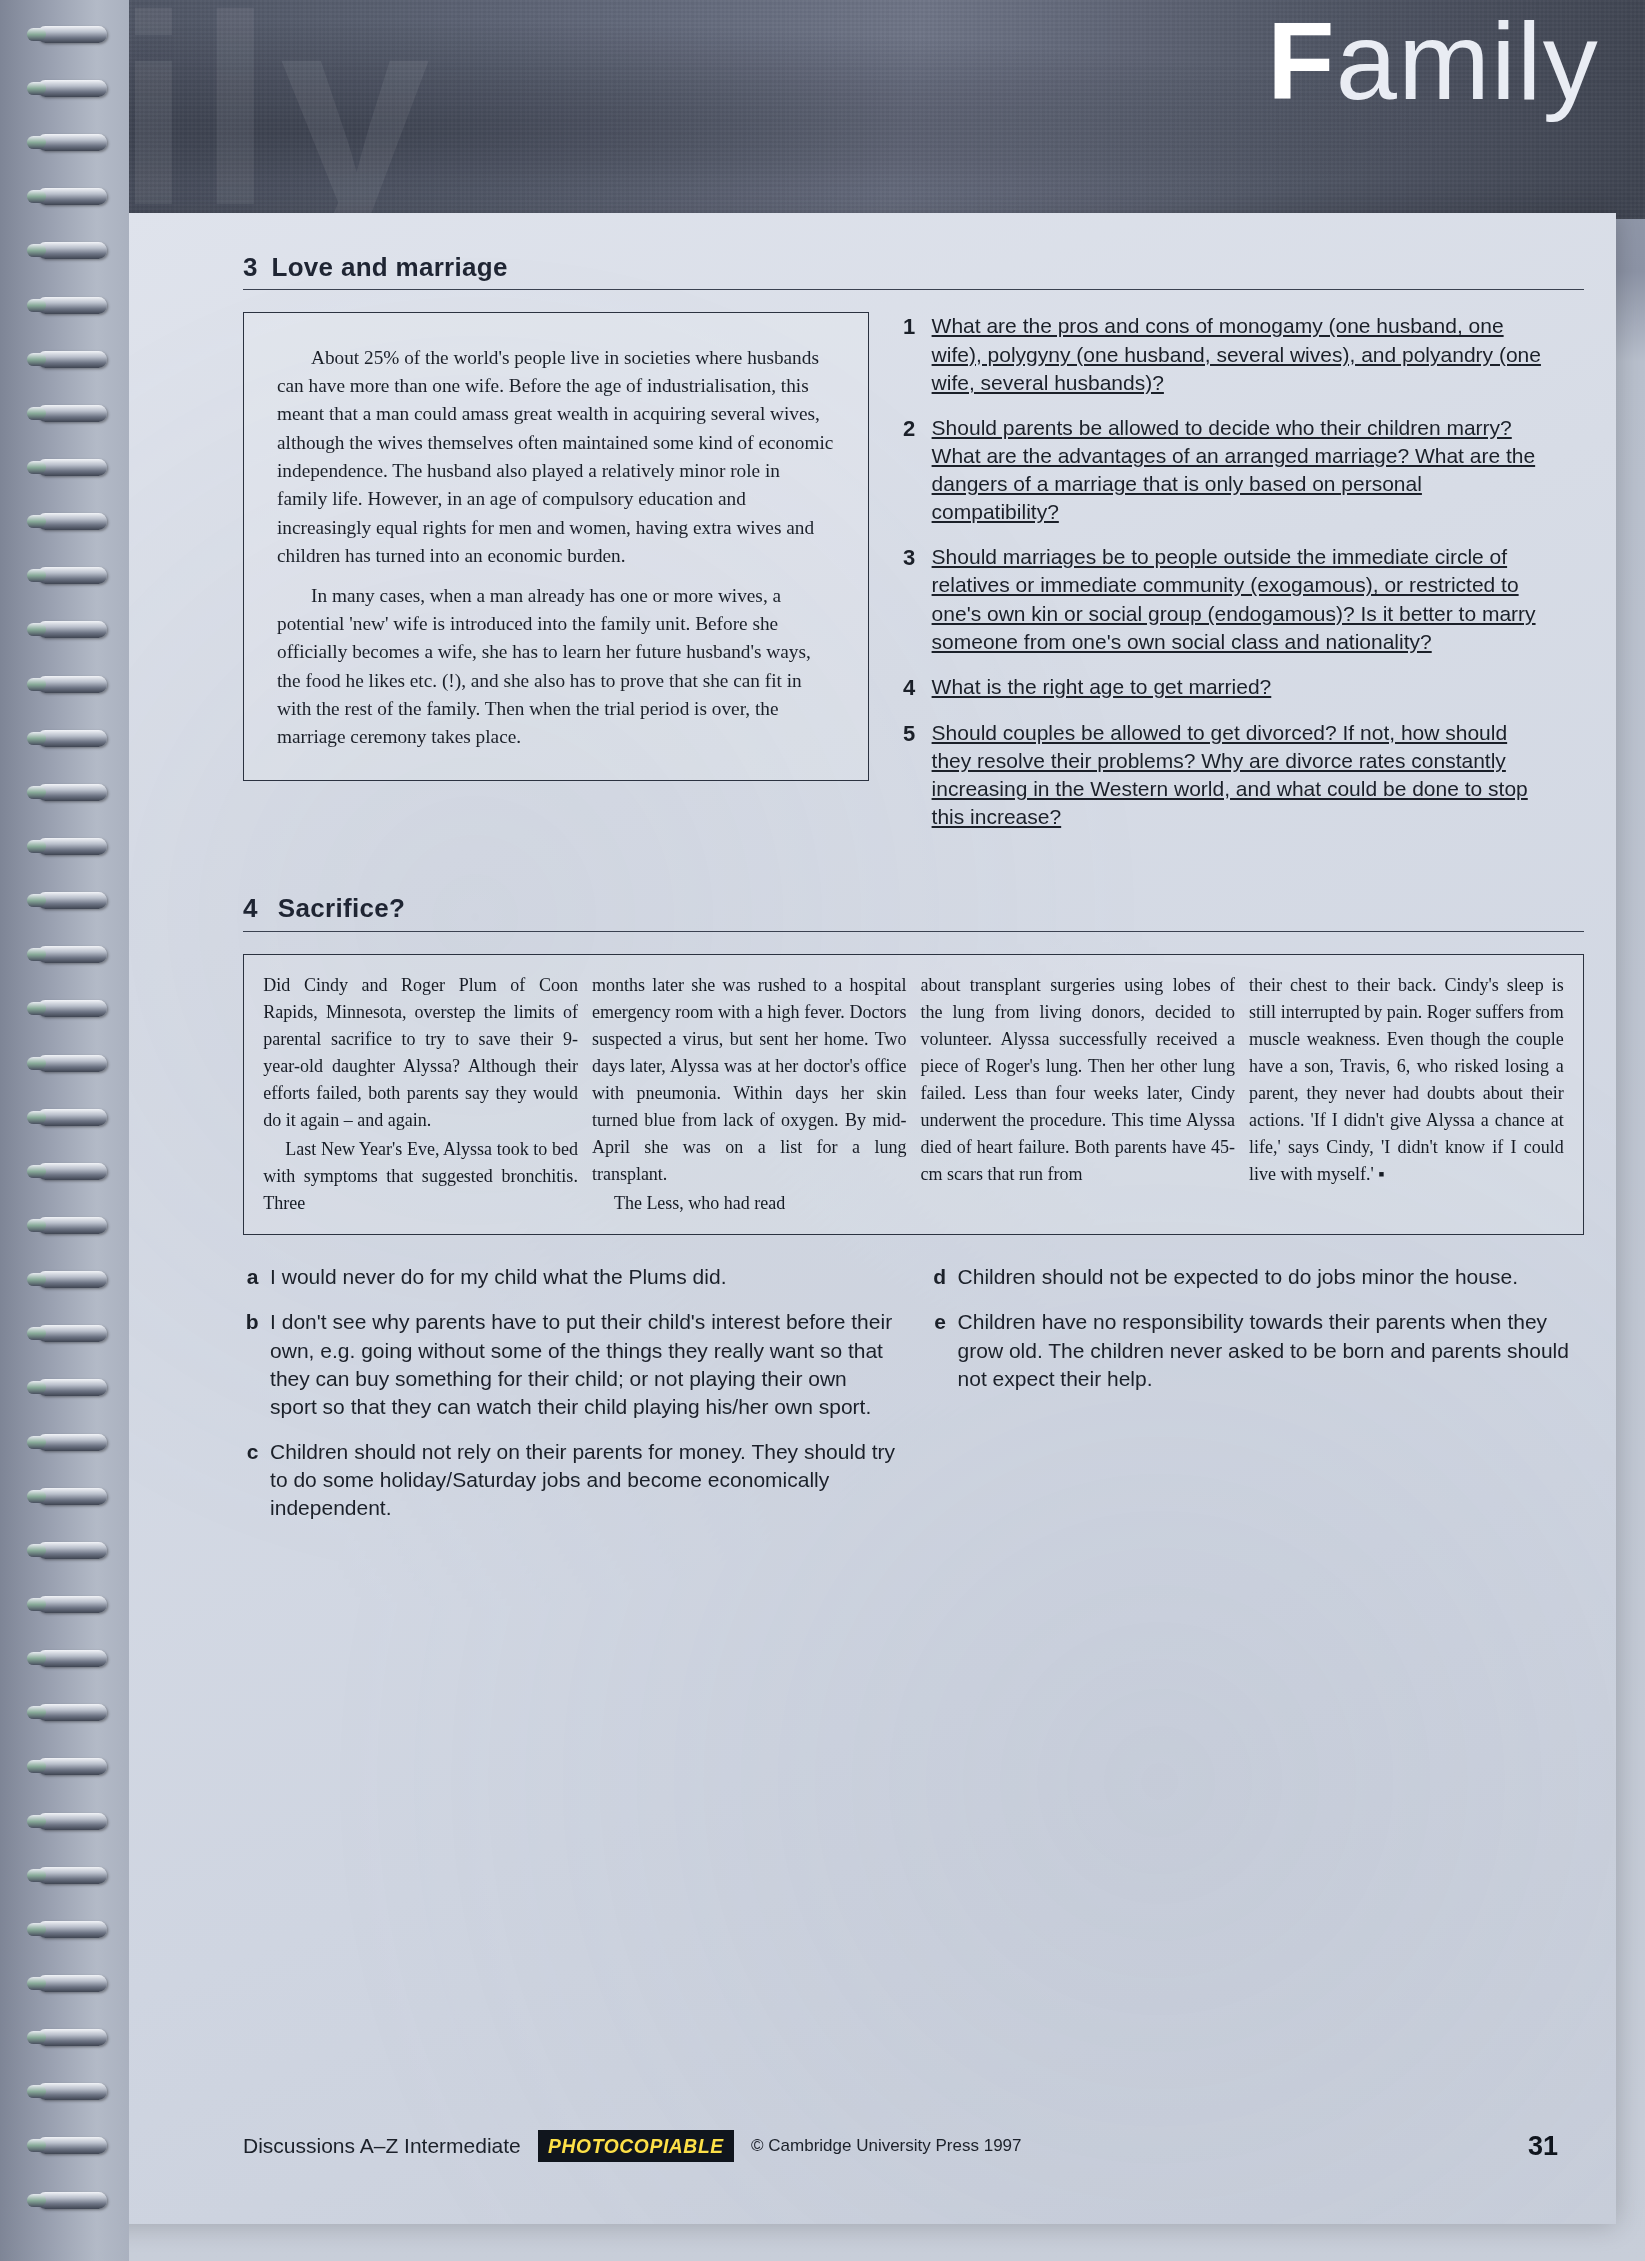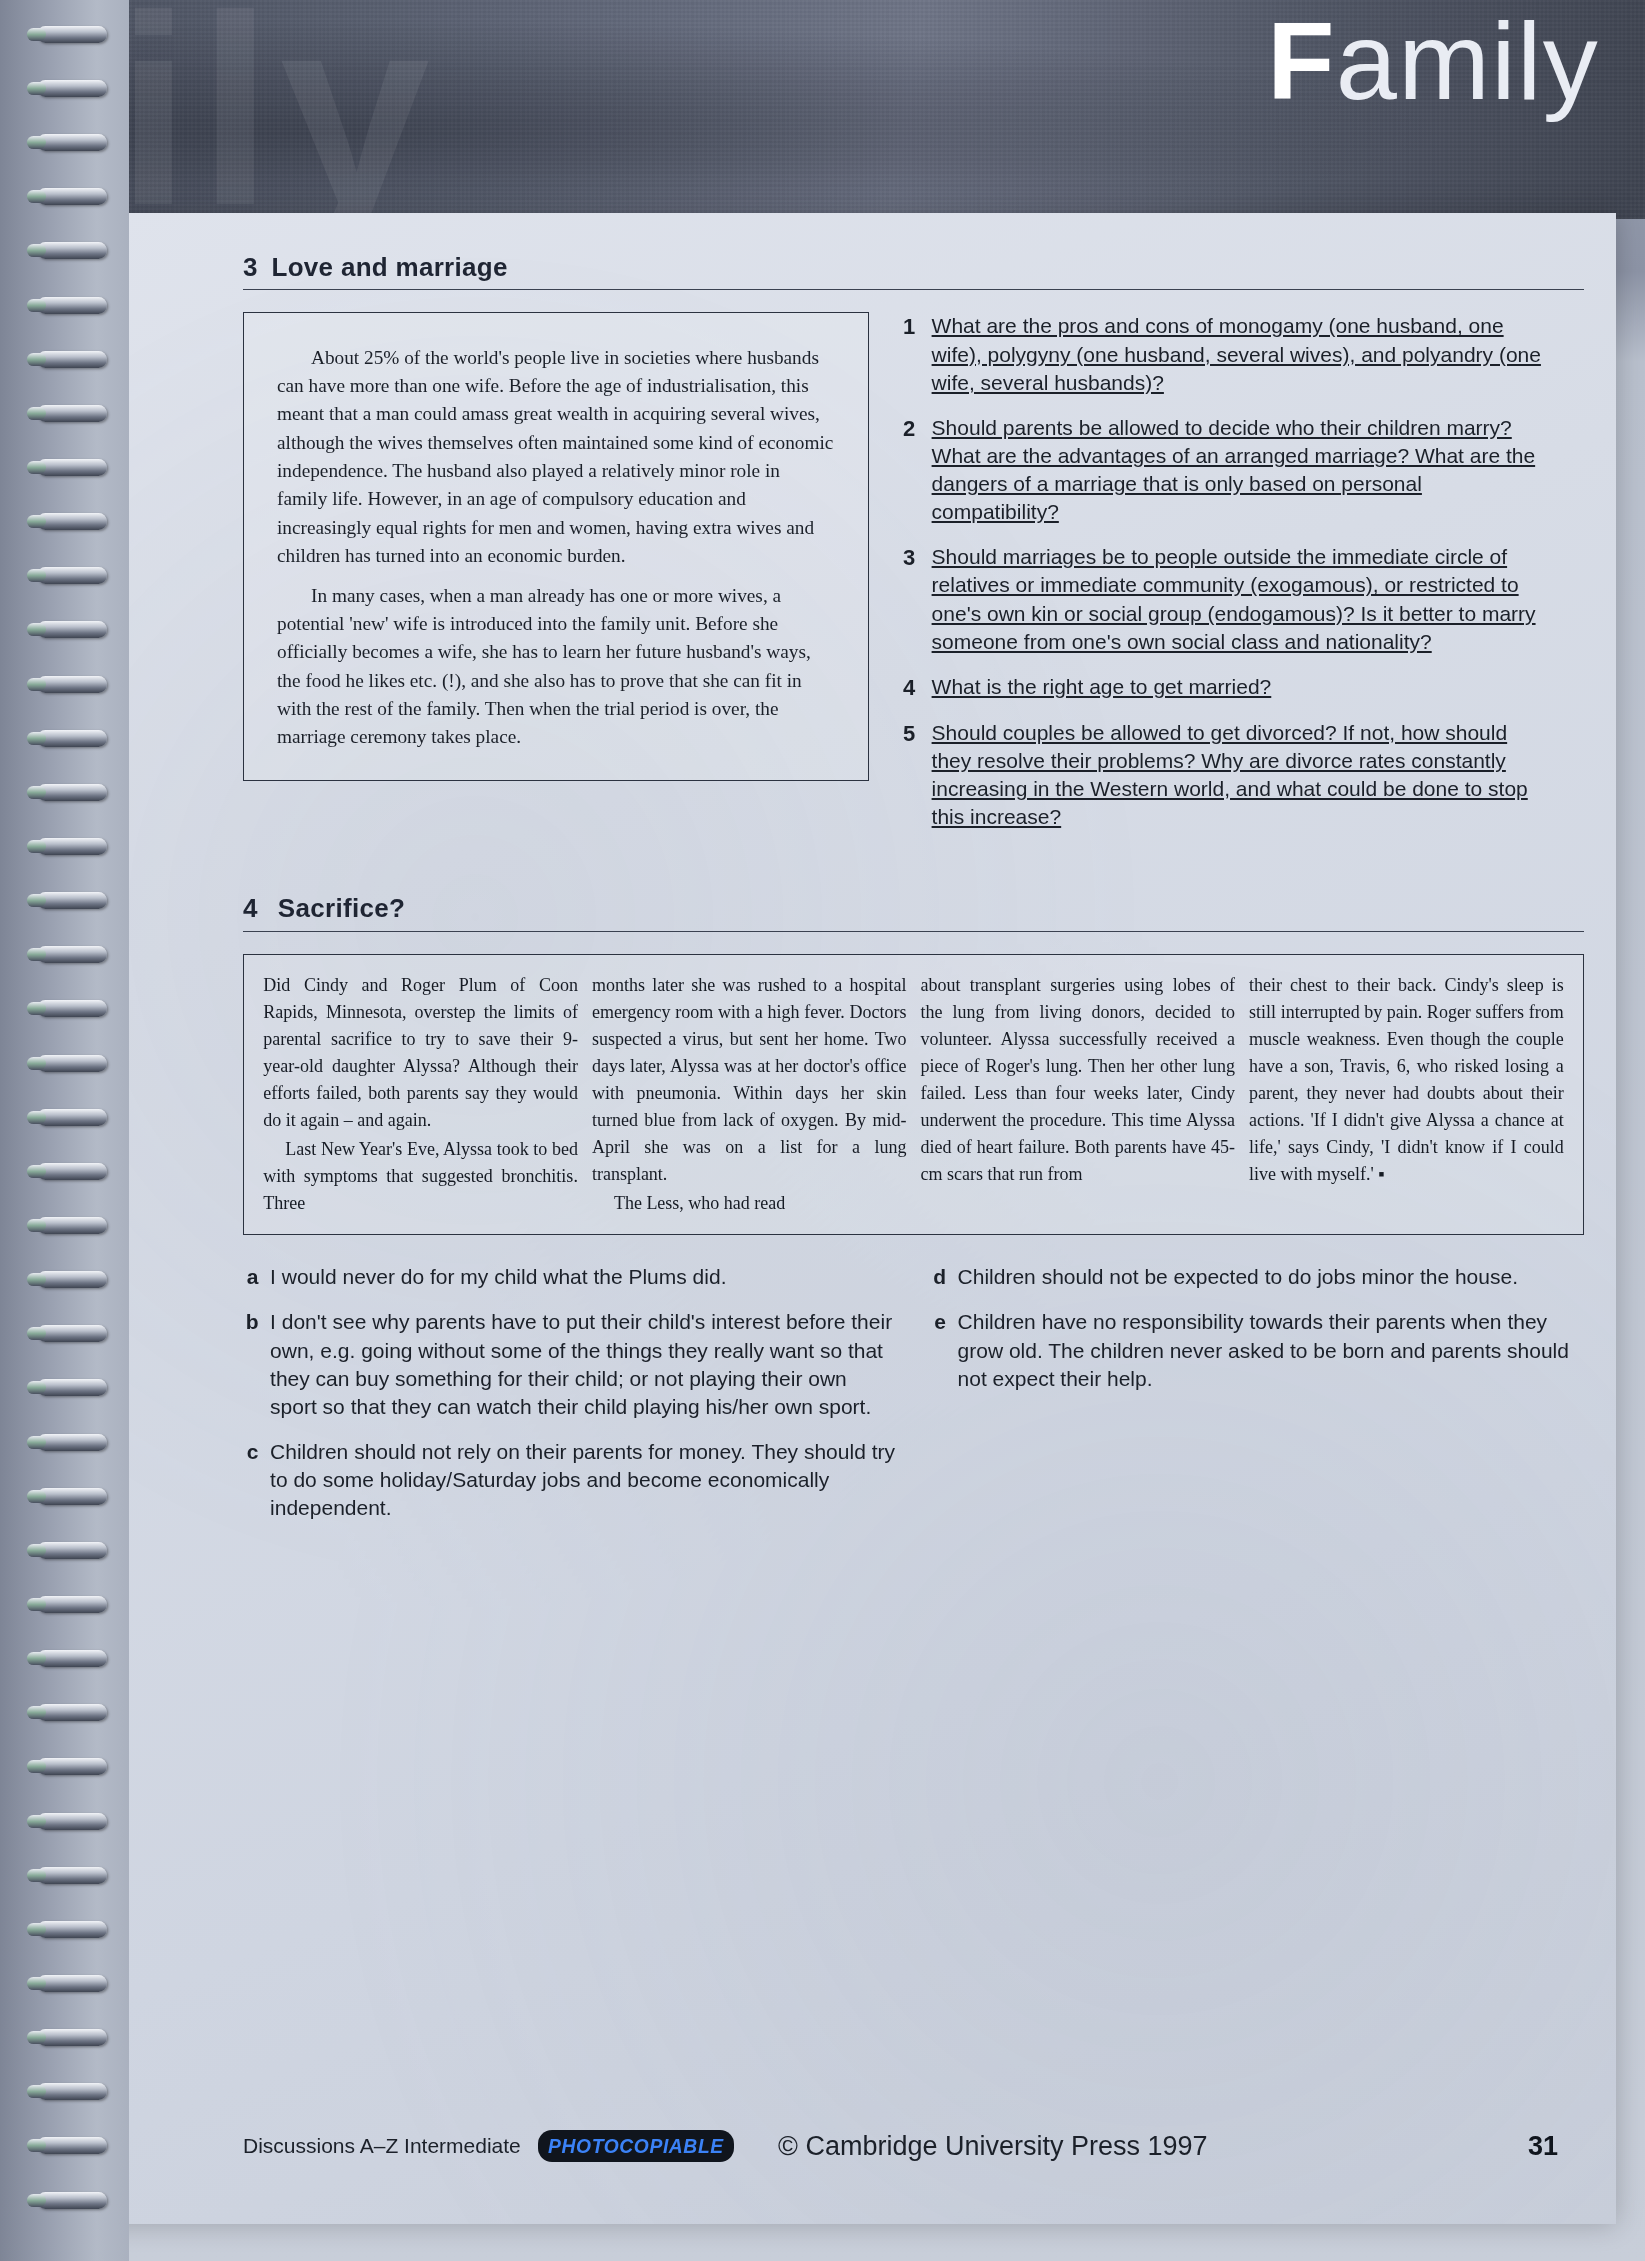--- a/index.html
+++ b/index.html
@@ -238,32 +238,30 @@
     display: flex;
     align-items: center;
     gap: 17px;
   }
   .footer .series {
     font-size: 21px;
     color: #1b2029;
   }
   .photocopiable {
     background: #10151d;
-    color: #3b82f6;
+    color: #fde047;
     font-style: italic;
     font-weight: bold;
     font-size: 19.3px;
     letter-spacing: 0.6px;
     padding: 5.2px 10.3px 4.5px 10.3px;
-    border-radius: 14px;
   }
   .footer .copyright {
-    font-size: 27px;
-    color: #1b2029;
-    margin-left: 27px;
+    font-size: 17px;
+    color: #1b2029;
   }
   .footer .pageno {
     margin-left: auto;
     font-size: 27px;
     font-weight: bold;
     color: #10151d;
   }
 </style>
 </head>
 <body>

